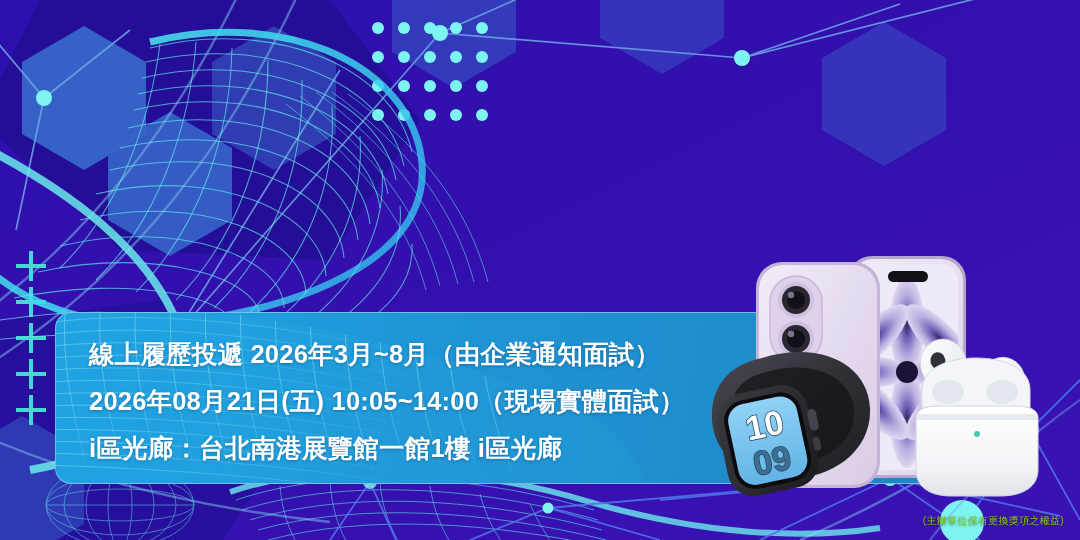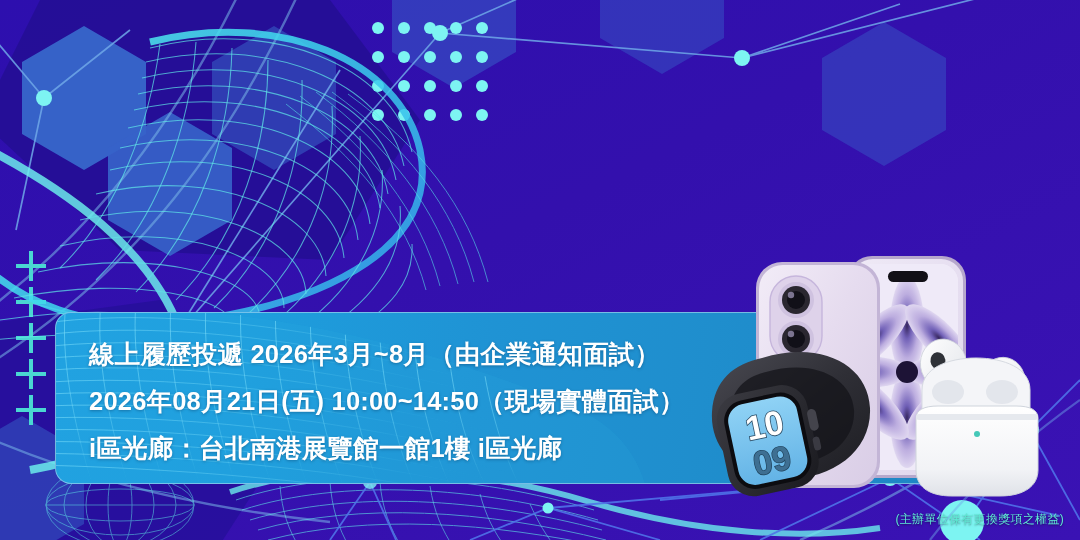--- a/index.html
+++ b/index.html
@@ -38,22 +38,22 @@
     line-height:47px;
     letter-spacing:.2px;
     white-space:nowrap;
     text-shadow:0 1px 3px rgba(12,60,100,.45);
   }
 
   
   .disclaimer {
     position:absolute;
     right:16px; bottom:12px;
-    color:#5eead4;
-    font-size:12px;
+    color:#84cc16;
+    font-size:10px;
     letter-spacing:.3px;
     white-space:nowrap;
     z-index:9;
     text-shadow:0 1px 2px rgba(0,0,0,.5);
   }
 
   
   .prizes { position:absolute; left:700px; top:240px; width:380px; height:280px; z-index:7; }
   .prizes svg { display:block; width:100%; height:100%; overflow:visible; }
 </style>
@@ -318,21 +318,21 @@
           <path d="M360 40 C364 82, 376 138, 400 185"></path>
           <path d="M395 52 C400 90, 412 142, 436 185"></path>
           <path d="M430 64 C436 98, 448 146, 470 185"></path>
         </g>
         <path d="M0 0 C160 -18, 360 26, 520 96 C560 114, 580 140, 590 172 L0 172 Z" fill="#3fc0ef" opacity="0.10"></path>
       </svg>
     </div>
 
     <div class="banner-text">
       <div class="banner-line">線上履歷投遞 2026年3月~8月（由企業通知面試）</div>
-      <div class="banner-line">2026年08月21日(五) 10:00~14:50（現場實體面試）</div>
+      <div class="banner-line">2026年08月21日(五) 10:05~14:00（現場實體面試）</div>
       <div class="banner-line">i區光廊：台北南港展覽館一館1樓 i區光廊</div>
     </div>
   </div>
 
   <div class="prizes">
     <svg viewBox="0 0 380 280" xmlns="http://www.w3.org/2000/svg">
       <defs>
         <linearGradient id="phoneBack" x1="0" y1="0" x2="1" y2="1">
           <stop offset="0%" stop-color="#f2ecf7"></stop>
           <stop offset="45%" stop-color="#e6dcef"></stop>

